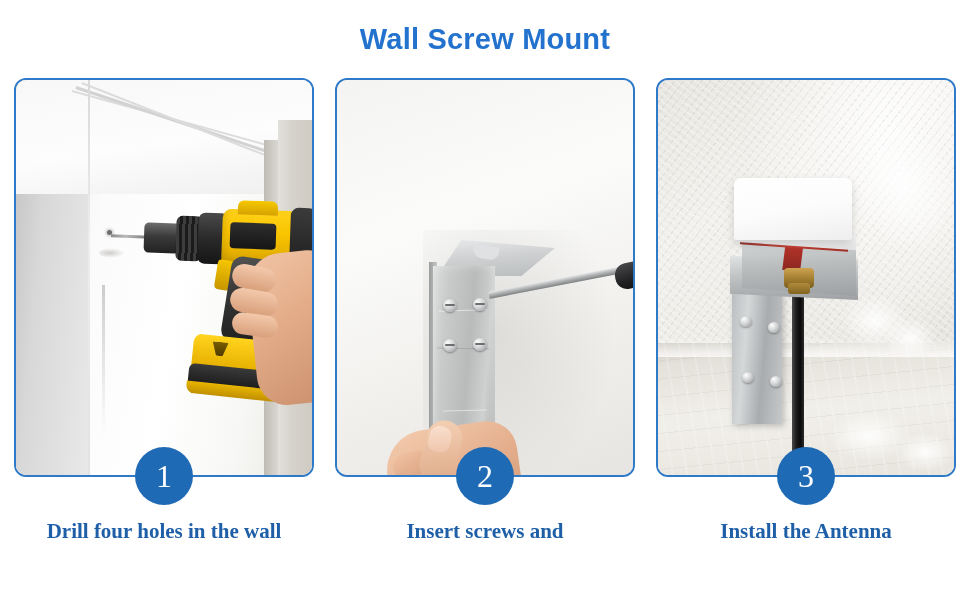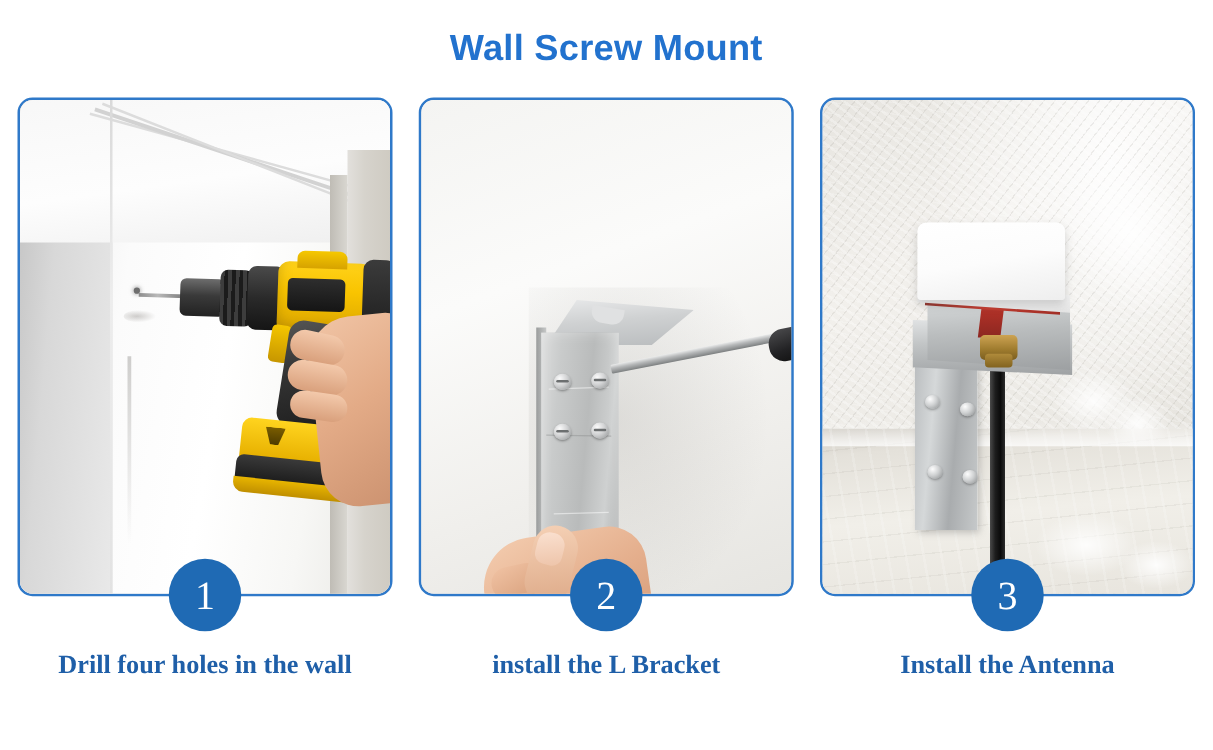--- a/index.html
+++ b/index.html
@@ -539,21 +539,21 @@
         <div class="p2-sd-handle"></div>
         <div class="p2-hand"></div>
         <div class="p2-knuckle k1"></div>
         <div class="p2-knuckle k2"></div>
         <div class="p2-hand-thumb"></div>
         <div class="p2-nail"></div>
       </div>
     </div>
     <div class="badge">2</div>
     <div class="caption">
-      <span class="line">install the L Bracket</span>
+      <span class="line">Insert screws and</span>
     </div>
   </div>
 
   <div class="step">
     <div class="photo-frame">
       <div class="photo">
         <div class="p3-bg"></div>
         <div class="p3-texture"></div>
         <div class="p3-sunpatch a"></div>
         <div class="p3-floor"></div>

